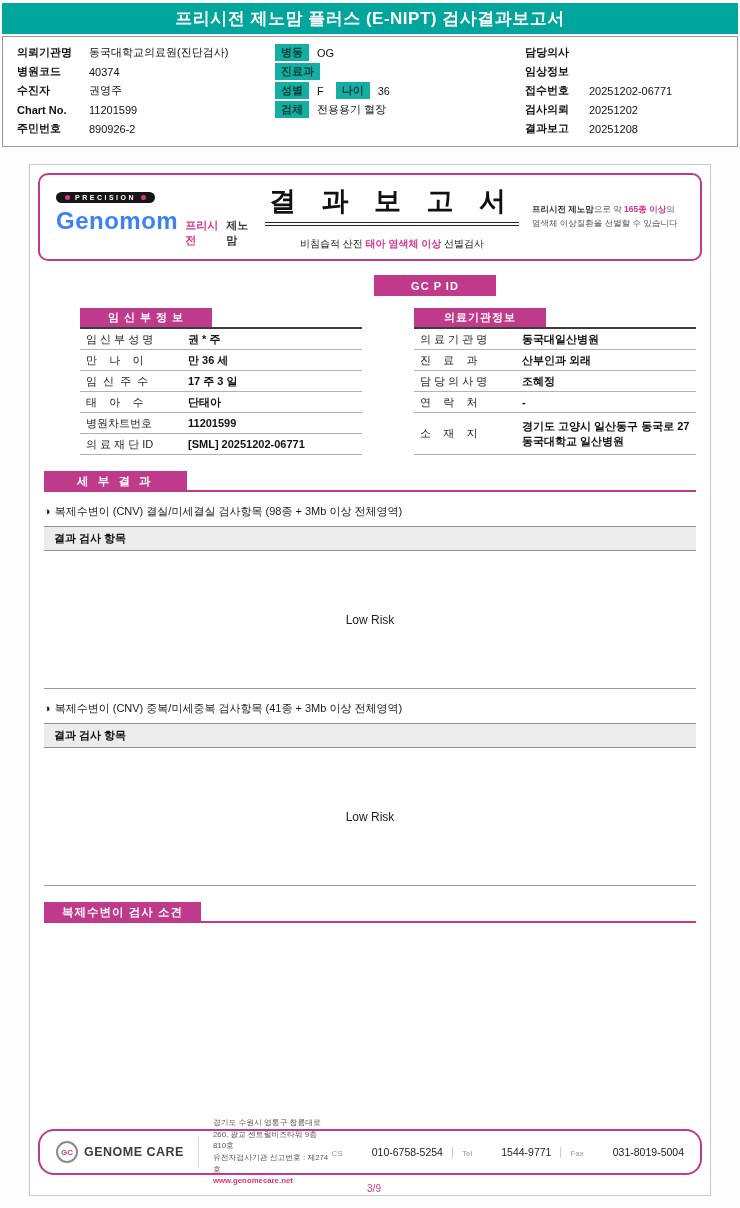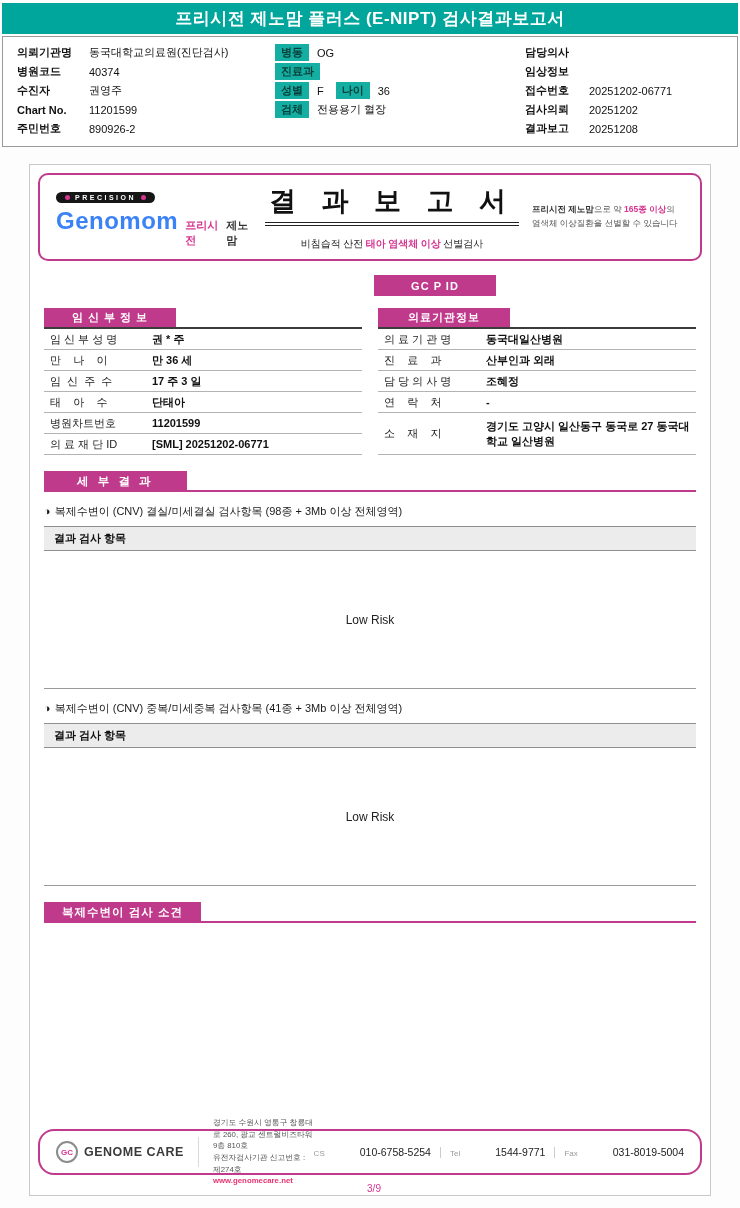--- a/index.html
+++ b/index.html
@@ -37,36 +37,36 @@
   .precision-badge{ display:inline-flex; align-items:center; gap:5px; background:#161616; color:#fff;
                     font-size:7px; letter-spacing:2.5px; padding:2px 9px; border-radius:8px; font-weight:bold; }
   .dot{ width:5px; height:5px; border-radius:50%; background:var(--pink); display:inline-block; }
   .genomom-line{ display:flex; align-items:baseline; gap:7px; margin-top:3px; }
   .genomom{ font-size:24px; font-weight:bold; letter-spacing:.5px; color:#3b82f6; }
   .brand-sub-pink{ color:var(--pink); font-size:11px; font-weight:bold; }
   .brand-sub-dark{ color:#333; font-size:11px; font-weight:bold; }
   .title-block{ flex:1; text-align:center; }
   .report-title{ display:inline-block; font-size:27px; font-weight:bold; letter-spacing:9px;
                  padding:0 4px 3px; border-bottom:4px double #222; white-space:nowrap; }
-  .report-subtitle{ margin-top:11px; font-size:10px; color:#222;font-family:Liberation Serif, serif; }
+  .report-subtitle{ margin-top:11px; font-size:10px; color:#222; }
   .subtitle-hl{ color:var(--pink); font-weight:bold; }
   .tagline{ width:152px; flex:none; font-size:8.5px; color:#555; line-height:1.6; }
   .tagline-bold{ font-weight:bold; color:#333; }
   .tagline-pink{ color:var(--pink); font-weight:bold; }
 
   
   .gcpid{ display:flex; height:21px; width:322px; margin:14px 14px 0 auto; }
   .gcpid-label{ width:122px; flex:none; background:var(--magenta); color:#fff; display:flex; align-items:center;
                 justify-content:center; font-size:11px; font-weight:bold; letter-spacing:1px; }
   .gcpid-value{ flex:1; border:1px solid #555; border-left:none; display:flex; align-items:center;
                 justify-content:center; font-size:12.5px; font-weight:bold; letter-spacing:.5px; }
 
   
   .tables{ display:flex; gap:16px; margin:12px 14px 0; }
-  .tbl{ flex:1; }
+  .tbl{ flex:1;margin-left:36px; }
   .tbl-chip{ width:132px; background:var(--magenta); color:#fff; text-align:center; font-size:11px;
              font-weight:bold; padding:2px 0; letter-spacing:1px; }
   .tbl-body{ border-top:2px solid #3c3c3c; }
   .tbl-row{ display:flex; align-items:center; border-bottom:1px solid #b3b3b3; min-height:21px; font-size:11px; }
   .tbl-row.tall{ min-height:42px; }
   .tbl-label{ width:104px; flex:none; padding:2px 6px; color:#222; white-space:pre; }
   .tbl-value{ flex:1; padding:2px 4px;font-weight:bold; }
   .bold{ font-weight:bold; }
 
   
@@ -89,21 +89,21 @@
   .footer-box{ position:absolute; left:8px; right:8px; bottom:20px; height:46px; border:2.5px solid var(--magenta);
                border-radius:16px; background:#fff; display:flex; align-items:center; padding:0 16px; }
   .logo-circle{ width:22px; height:22px; border:2.5px solid #8c8c8c; border-radius:50%; display:flex; flex:none;
                 align-items:center; justify-content:center; font-size:8px; font-weight:bold; color:var(--pink);
                 margin-right:6px; }
   .footer-brand{ font-size:12.5px; font-weight:bold; color:#3a3a3a; letter-spacing:.5px; white-space:nowrap; }
   .footer-div{ width:1px; height:30px; background:#d9d9d9; margin:0 14px; flex:none; }
   .footer-addr{ font-size:7.8px; color:#555; line-height:1.5; }
   .footer-web{ color:#e8336d; font-weight:bold; }
   .footer-contacts{ margin-left:auto; display:flex; align-items:center; gap:9px; flex:none; }
-  .contact{ display:flex; align-items:baseline; gap:10px; white-space:nowrap; }
+  .contact{ display:flex; align-items:baseline; gap:4px; white-space:nowrap; }
   .contact-label{ font-size:8px; color:#999; }
   .contact-value{ font-size:10.5px; color:#222;margin-left:25px; }
   .contact-sep{ width:1px; height:11px; background:#ccc; }
 
   .page-num{ position:absolute; left:8px; right:0; bottom:1px; text-align:center; font-size:10px; color:var(--pink); }
 </style>
 </head>
 <body>
 
 <div class="page">

